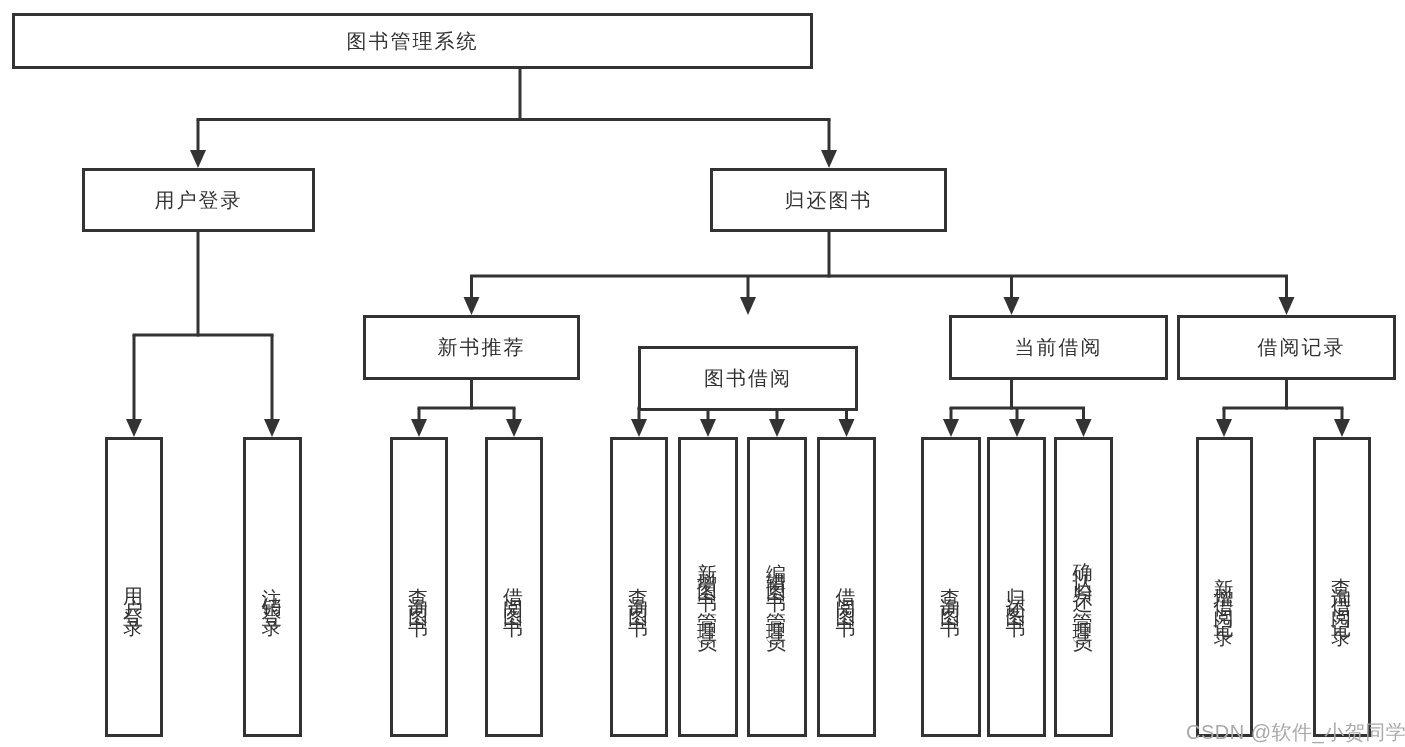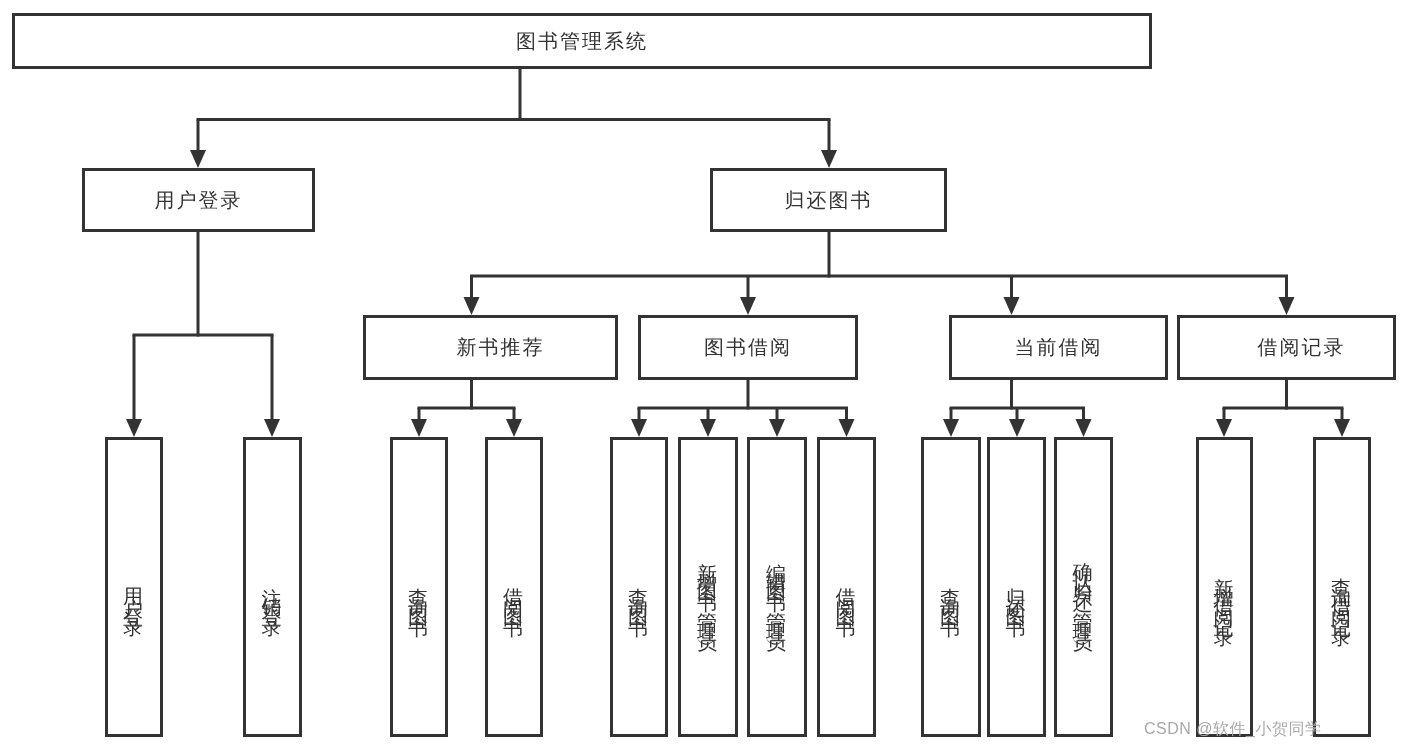--- a/index.html
+++ b/index.html
@@ -10,31 +10,31 @@
   }
   .wires{position:absolute;left:0;top:0;z-index:1;}
   .box{
     position:absolute;z-index:2;background:#fff;
     border:3px solid var(--line,#333);box-sizing:border-box;
     display:flex;align-items:center;justify-content:center;
   }
   .box .lbl{
     font-size:20px;letter-spacing:2px;white-space:nowrap;color:var(--text,#333);
   }
-  .hbox-l1{left:12px;top:13px;width:1140px;height:56px;}
+  .hbox-l1{left:12px;top:13px;width:801px;height:56px;}
   .hbox-l2{top:168px;height:64px;}
   .hbox-l3{top:315px;height:65px;}
   .vbox{top:437px;height:300px;}
   .vbox .lbl{
     writing-mode:vertical-rl;text-orientation:mixed;
     font-size:20px;letter-spacing:10px;margin-bottom:-10px;white-space:nowrap;
   }
   .watermark{
-    position:absolute;left:1144px;top:719px;z-index:3;
-    font-size:16px;letter-spacing:0.5px;white-space:nowrap;
+    position:absolute;left:1186px;top:719px;z-index:3;
+    font-size:20px;letter-spacing:0.5px;white-space:nowrap;
     color:var(--wm,#a9a9ab);
   }
 </style>
 </head>
 <body>
 
 <div class="stage">
 
   <svg id="wires" class="wires" width="1405" height="747" viewBox="0 0 1405 747">
       <line x1="520" y1="69" x2="520" y2="121" stroke="#333333" stroke-width="3"></line>
@@ -95,24 +95,24 @@
     <span class="lbl">图书管理系统</span>
   </div>
 
   <div class="box hbox-l2" style="left:82px;width:233px;">
     <span class="lbl">用户登录</span>
   </div>
   <div class="box hbox-l2" style="left:710px;width:237px;">
     <span class="lbl">归还图书</span>
   </div>
 
-  <div class="box hbox-l3" style="left:363px;width:255px;padding-left:20px;">
+  <div class="box hbox-l3" style="left:363px;width:217px;padding-left:20px;">
     <span class="lbl">新书推荐</span>
   </div>
-  <div class="box hbox-l3" style="left:638px;width:220px;">
+  <div class="box hbox-l3" style="left:638px;width:220px;margin-top:31px;">
     <span class="lbl">图书借阅</span>
   </div>
   <div class="box hbox-l3" style="left:902px;width:219px;margin-left:47px;">
     <span class="lbl">当前借阅</span>
   </div>
   <div class="box hbox-l3" style="left:1177px;width:219px;padding-left:30px;">
     <span class="lbl">借阅记录</span>
   </div>
 
   <div class="box vbox" style="left:105px;width:58px;">

